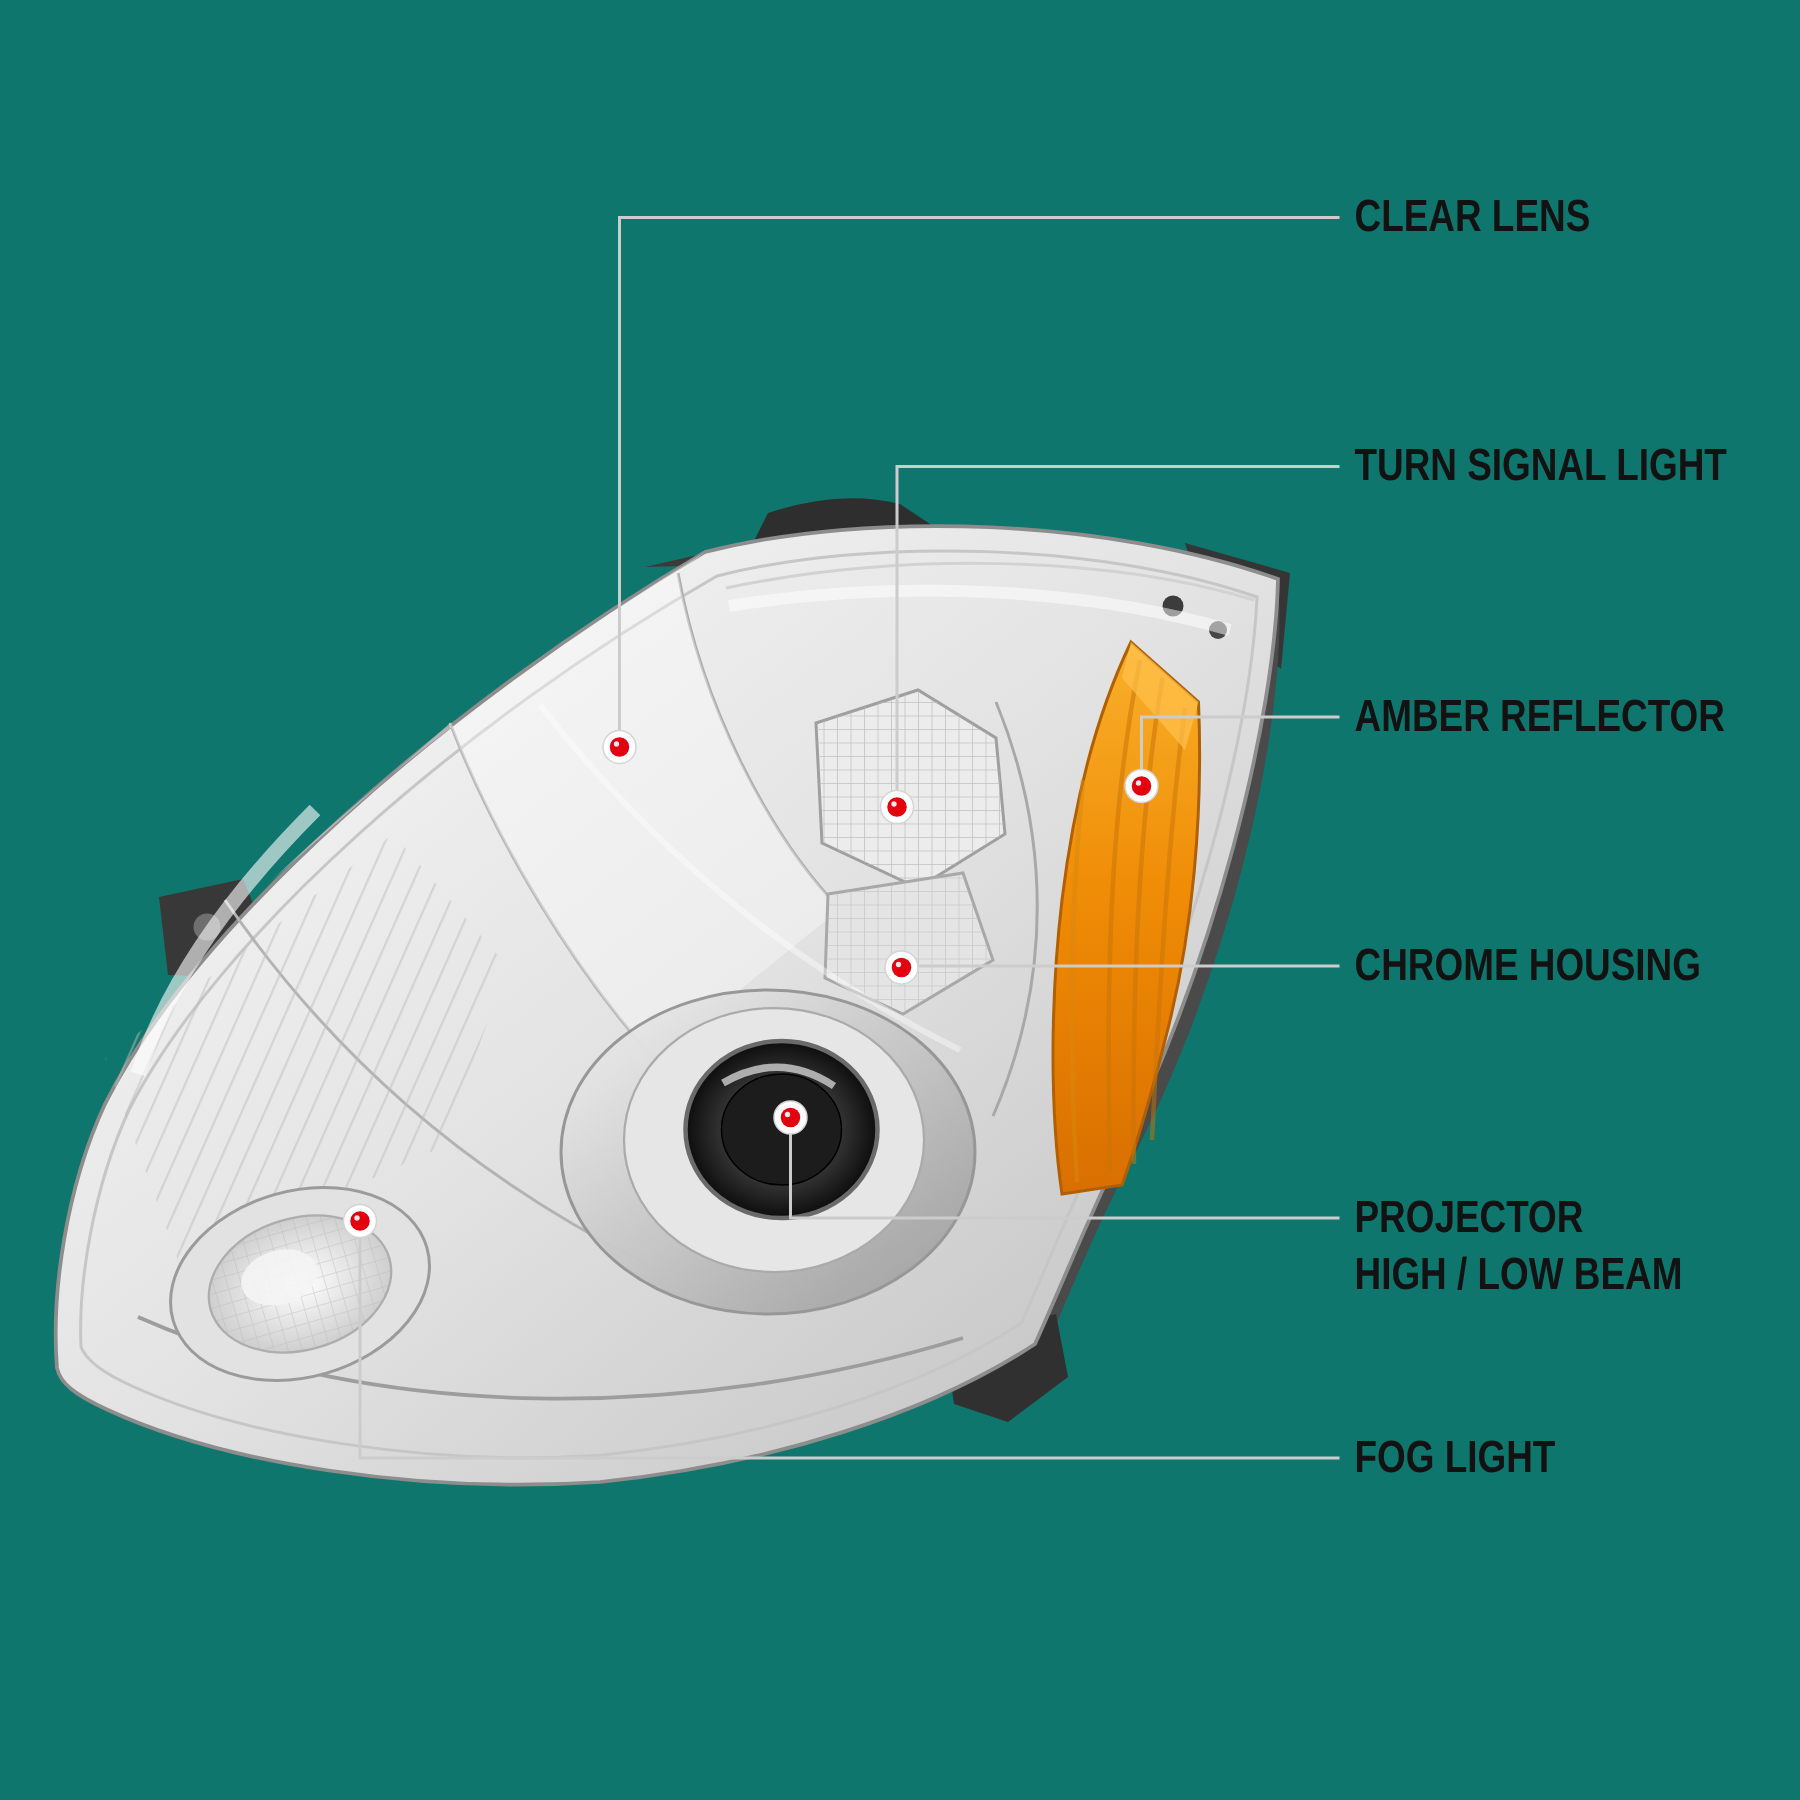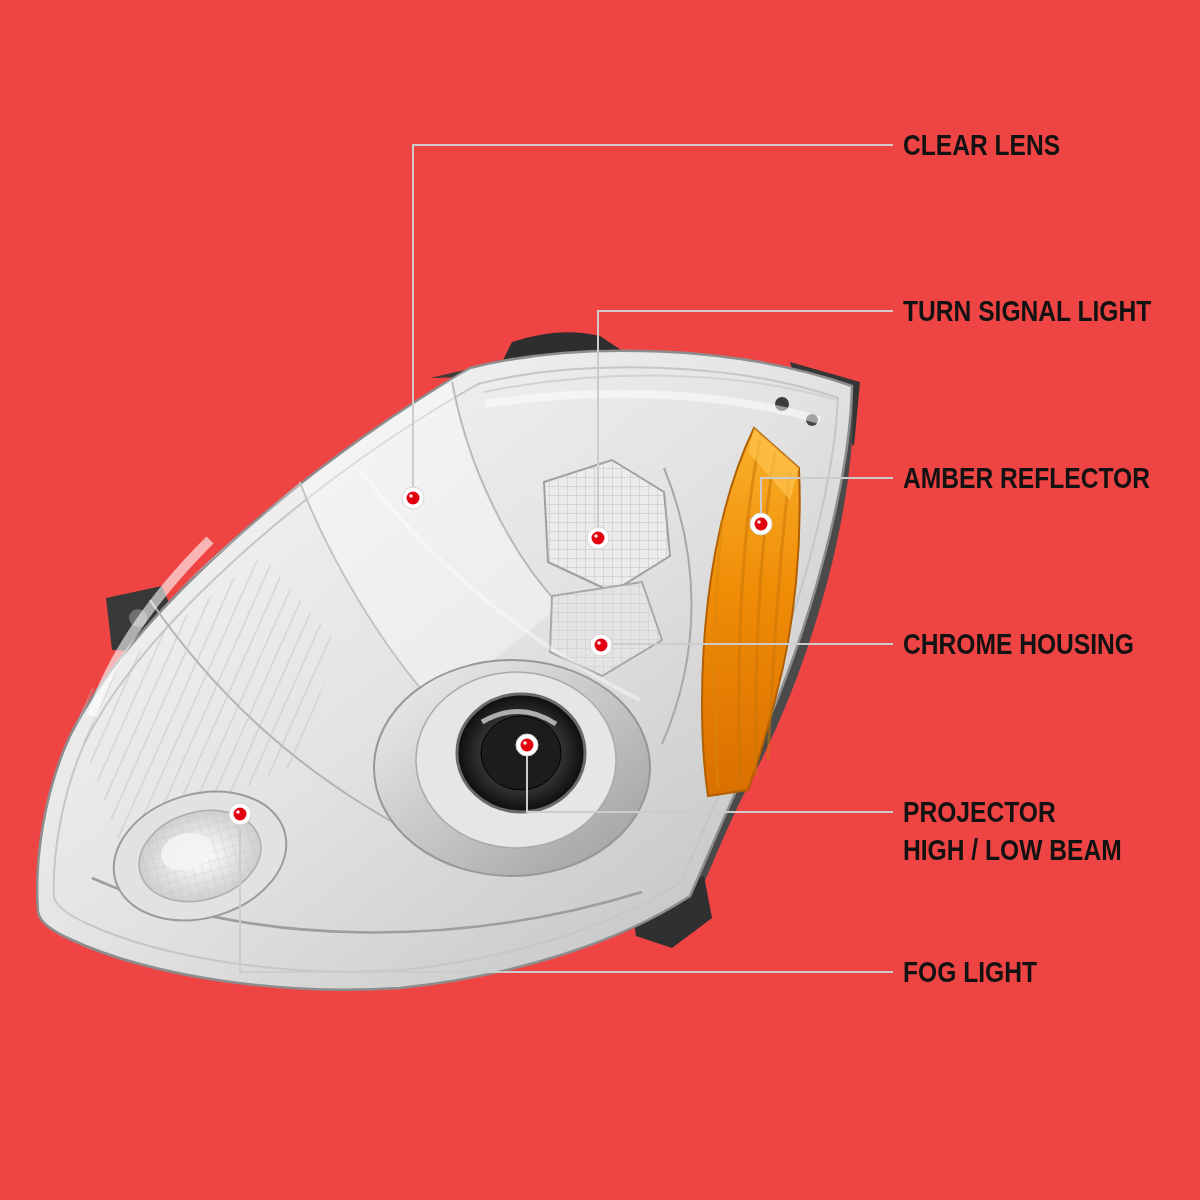--- a/index.html
+++ b/index.html
@@ -1,17 +1,17 @@
 <!DOCTYPE html>
 <html><head>
 <meta charset="utf-8">
 <style>
   html,body{margin:0;padding:0;background:#ffffff;}
   .stage{
-    position:relative;width:1200px;height:1200px;background:#ef4444;overflow:hidden;
+    position:relative;width:1200px;height:1200px;background:#0f766e;overflow:hidden;
     font-family:"Liberation Sans",sans-serif;
   }
   .art{position:absolute;left:0;top:0;}
   .label{
     position:absolute;
     font-weight:bold;
     font-size:30px;
     line-height:38px;
     letter-spacing:0px;
     color:#121212;

